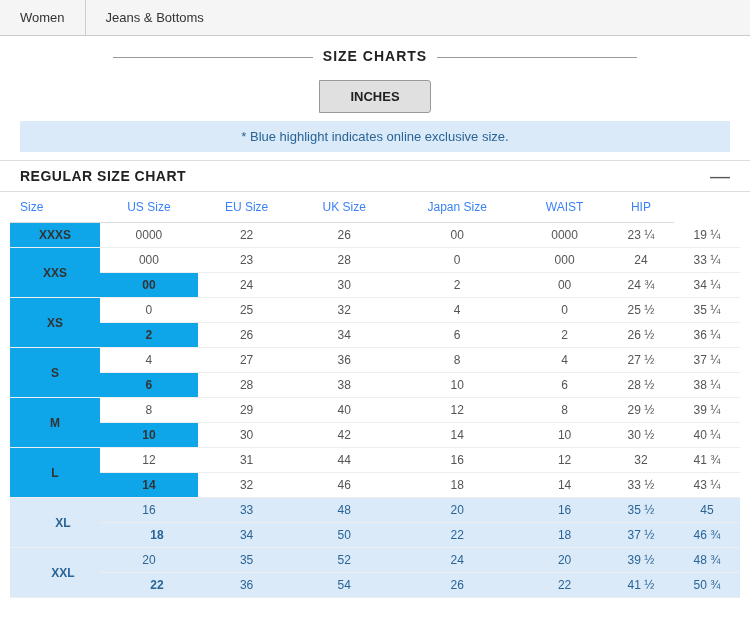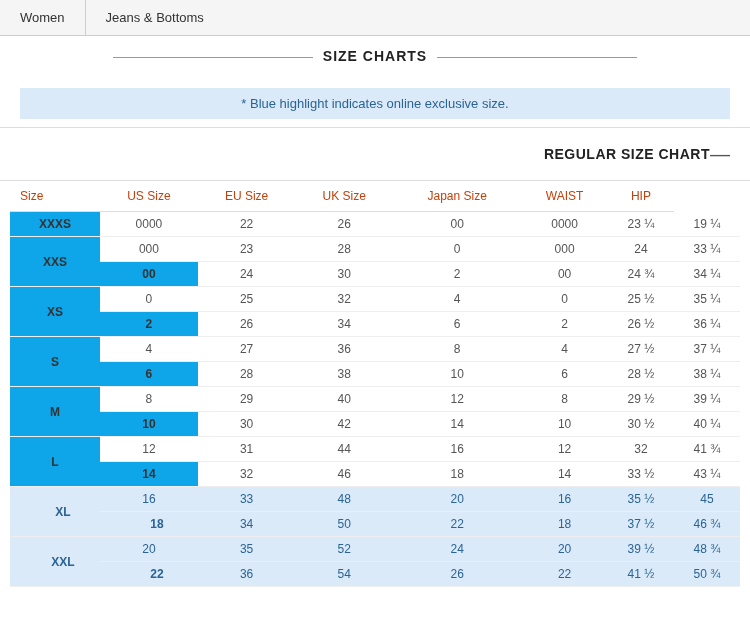--- a/index.html
+++ b/index.html
@@ -83,23 +83,23 @@
       color: #2a6496;
       text-align: center;
       padding: 8px 20px;
       margin: 8px 20px;
       font-size: 13px;
     }
 
     
     .section-header {
       display: flex;
-      justify-content: flex-end;
+      justify-content: space-between;
       align-items: center;
-      padding: 16px 20px;
+      padding: 5px 20px;
       border-top: 1px solid #ddd;
       border-bottom: 1px solid #ddd;
       margin-top: 6px;
     }
     .section-title {
       font-size: 14px;
       font-weight: bold;
       color: #222;
       letter-spacing: 0.5px;
     }
@@ -115,21 +115,21 @@
       padding: 0 10px;
     }
     table {
       width: 100%;
       border-collapse: collapse;
       font-size: 12px;
     }
     thead th {
       padding: 8px 4px;
       text-align: center;
-      color: #c2410c;
+      color: #3b82f6;
       font-weight: normal;
       border-bottom: 1px solid #ddd;
     }
     thead th:first-child {
       text-align: left;
       padding-left: 10px;
     }
     tbody td {
       padding: 5px 4px;
       text-align: center;
@@ -156,20 +156,21 @@
 <body>
 
 <div class="top-nav">
   <div class="top-nav-item">Women</div>
   <div class="top-nav-item">Jeans &amp; Bottoms</div>
 </div>
 
 <div class="size-charts-header">SIZE CHARTS</div>
 
 <div class="toggle-container">
+  <button class="toggle-btn active">INCHES</button>
 </div>
 
 <div class="info-banner">* Blue highlight indicates online exclusive size.</div>
 
 <div class="section-header">
   <span class="section-title">REGULAR SIZE CHART</span>
   <span class="collapse-btn">—</span>
 </div>
 
 <div class="table-wrapper">

